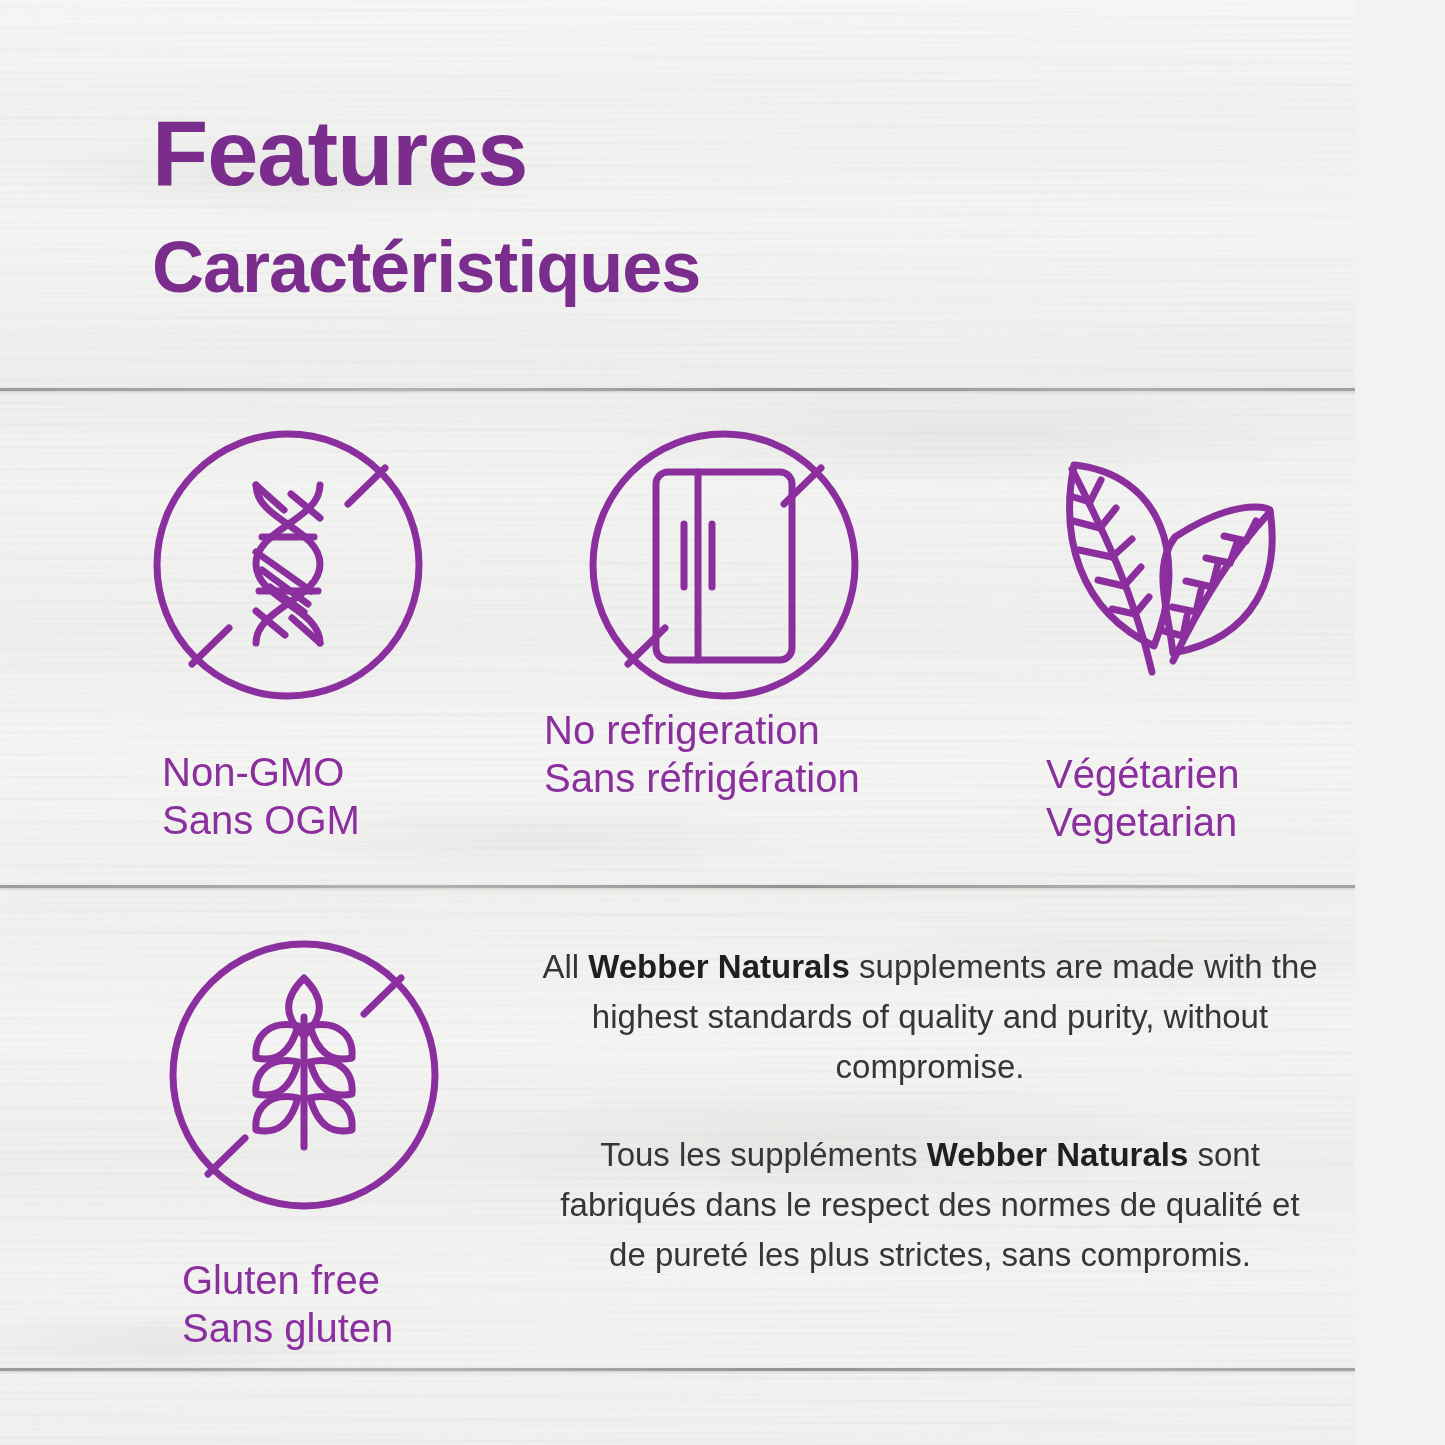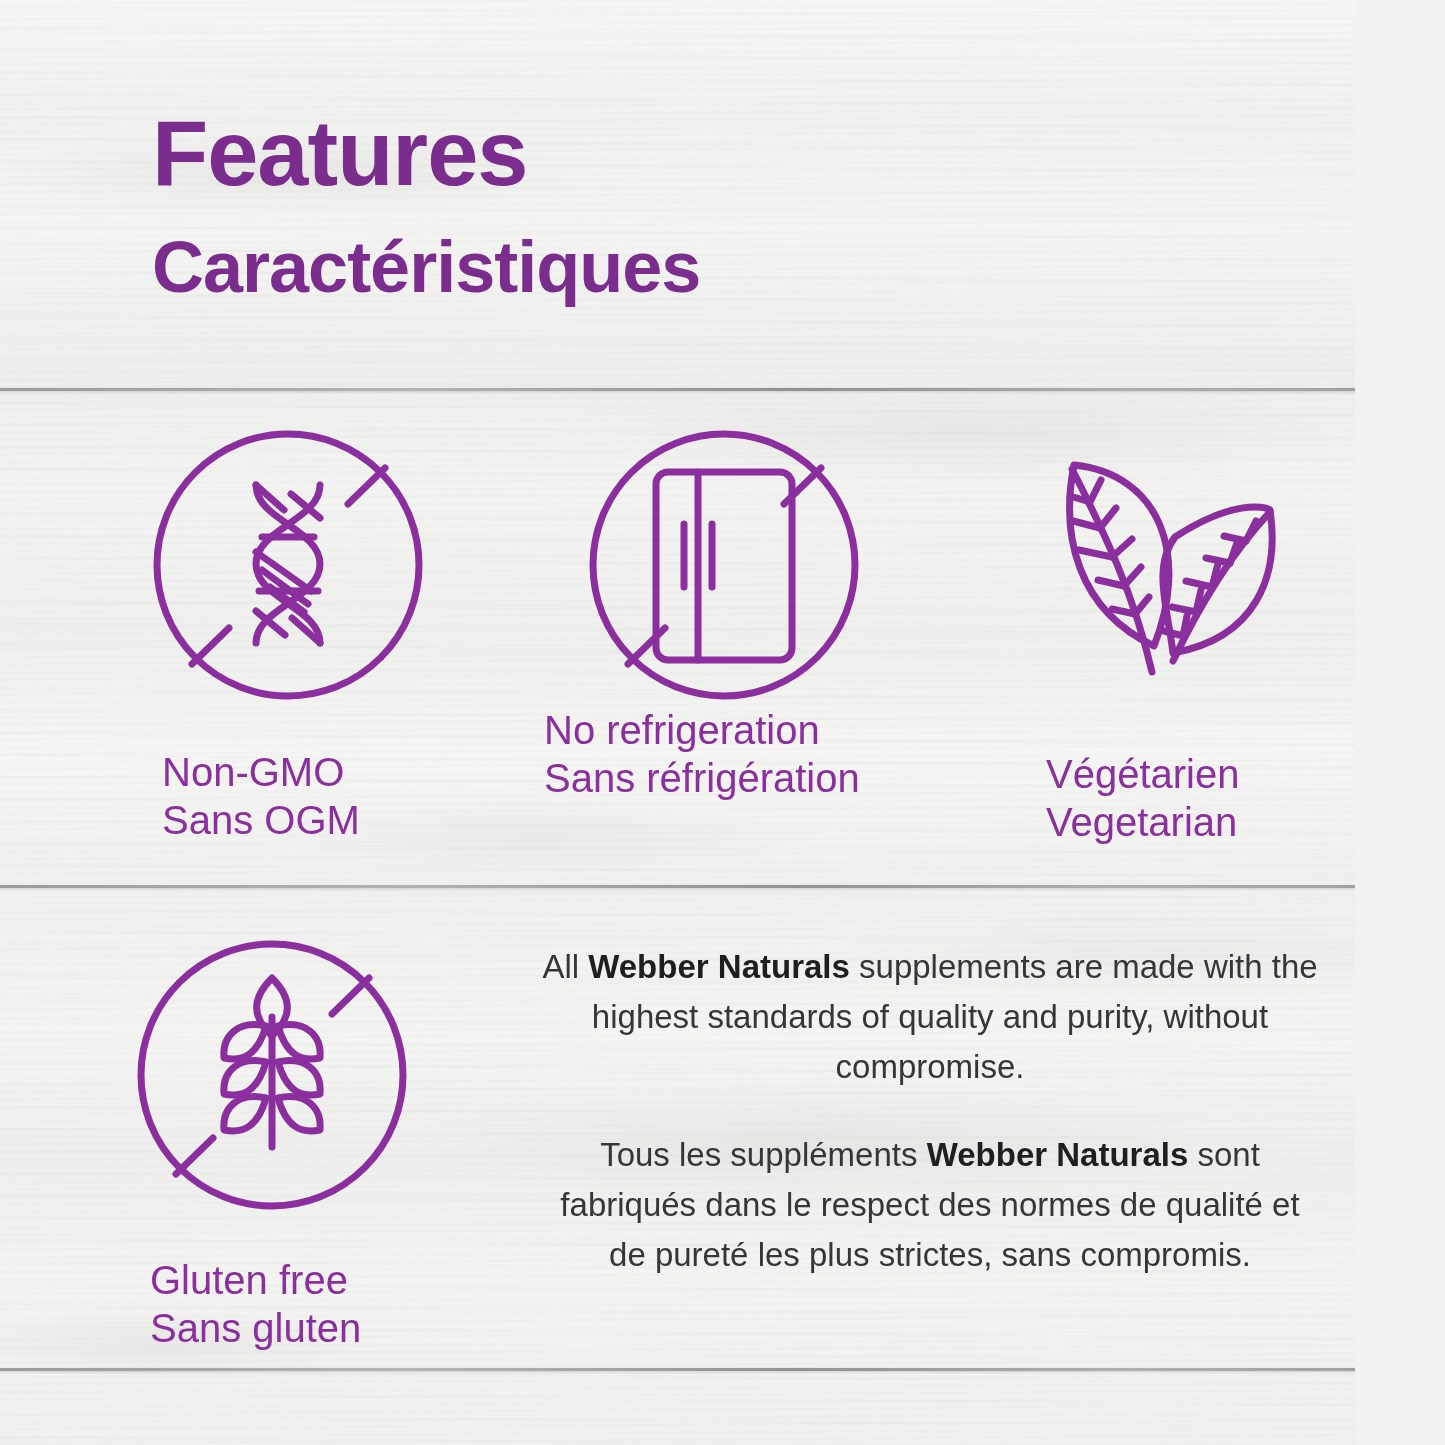--- a/index.html
+++ b/index.html
@@ -117,21 +117,21 @@
     color: #8B2E9E;
     font-size: 40px;
     line-height: 48px;
     white-space: nowrap;
   }
   .feat-label.fr { }
 
   #feat-nongmo  { left: 152px;  top: 424px; }
   #feat-nofridge{ left: 588px;  top: 424px; }
   #feat-veg     { left: 1042px; top: 424px; }
-  #feat-gluten  { left: 136px;  top: 934px; }
+  #feat-gluten  { left: 168px;  top: 934px; }
 
   #feat-nongmo   .labels { margin-top: 42px; margin-left: 10px; }
   #feat-nofridge .labels { margin-left: -44px; }
   #feat-veg      .labels { margin-top: 44px; margin-left: 4px; }
   #feat-gluten   .labels { margin-top: 40px; margin-left: 14px; }
 
   
   #copy {
     position: absolute;
     left: 540px;

